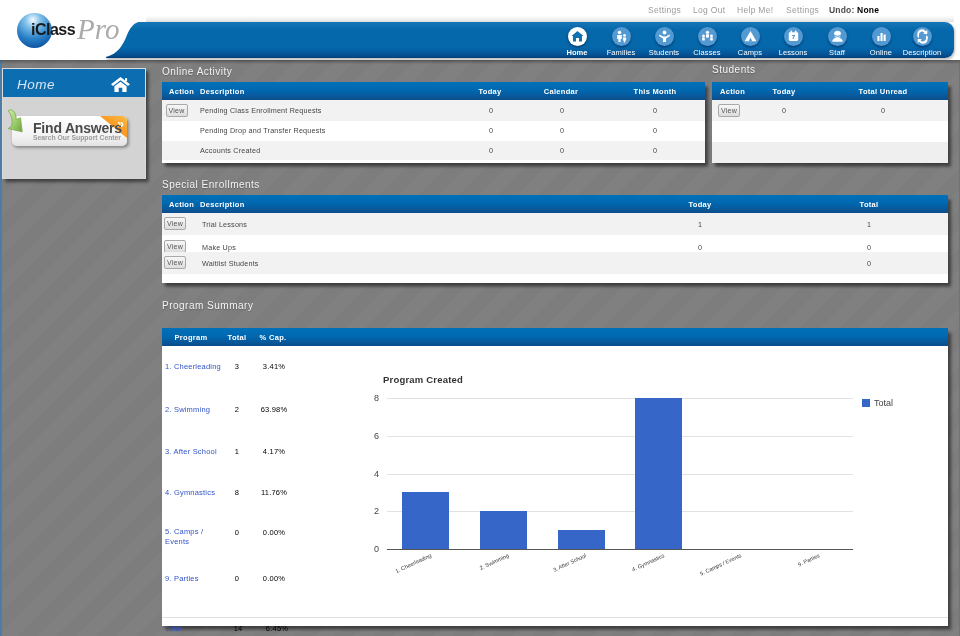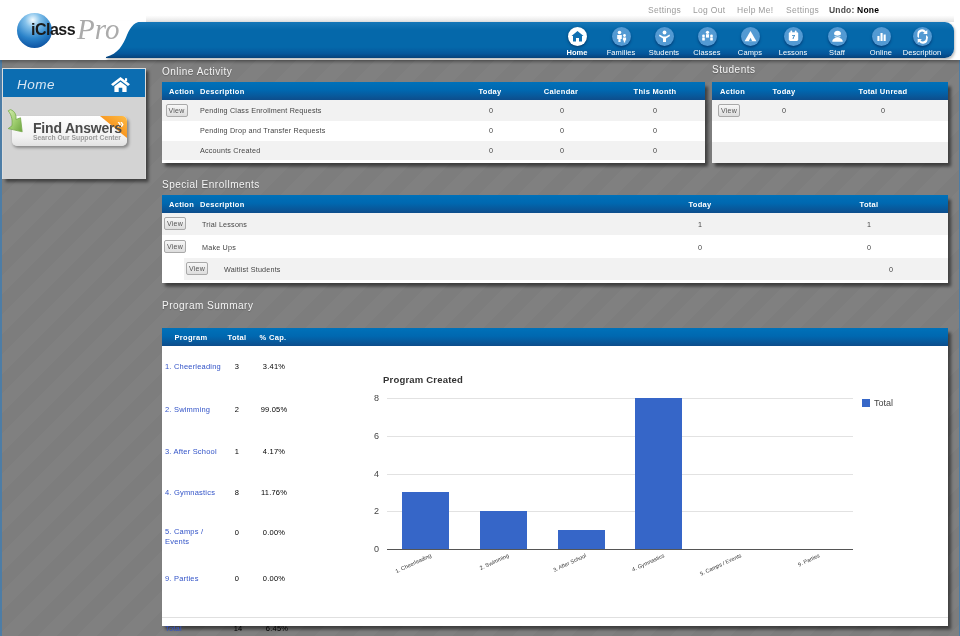--- a/index.html
+++ b/index.html
@@ -279,40 +279,40 @@
     <span class="cell" style="left:40px;top:7px;">Trial Lessons</span>
     <span class="cell num" style="left:538px;top:7px;">1</span>
     <span class="cell num" style="left:707px;top:7px;">1</span>
   </div>
   <div class="row" style="top:40px;height:23px;">
     <div class="vbtn" style="left:2px;top:5px;">View</div>
     <span class="cell" style="left:40px;top:8px;">Make Ups</span>
     <span class="cell num" style="left:538px;top:8px;">0</span>
     <span class="cell num" style="left:707px;top:8px;">0</span>
   </div>
-  <div class="row light" style="top:63px;height:22px;margin-left:22px;">
+  <div class="row light" style="top:57px;height:22px;">
     <div class="vbtn" style="left:2px;top:4px;">View</div>
     <span class="cell" style="left:40px;top:7px;">Waitlist Students</span>
     <span class="cell num" style="left:707px;top:7px;">0</span>
   </div>
 </div>
 
 <div class="abs ptitle" style="left:162px;top:300px;">Program Summary</div>
 <div class="abs panel" id="t-ps">
   <div class="thead">
     <span class="th num" style="left:29px;">Program</span>
     <span class="th num" style="left:75px;">Total</span>
     <span class="th num" style="left:111px;">% Cap.</span>
   </div>
   <div class="psrow link" style="left:3px;top:34px;">1. Cheerleading</div>
   <div class="psrow" style="left:75px;top:34px;transform:translateX(-50%);">3</div>
   <div class="psrow" style="left:112px;top:34px;transform:translateX(-50%);">3.41%</div>
   <div class="psrow link" style="left:3px;top:77px;">2. Swimming</div>
   <div class="psrow" style="left:75px;top:77px;transform:translateX(-50%);">2</div>
-  <div class="psrow" style="left:112px;top:77px;transform:translateX(-50%);">99.05%</div>
+  <div class="psrow" style="left:112px;top:77px;transform:translateX(-50%);">63.98%</div>
   <div class="psrow link" style="left:3px;top:119px;">3. After School</div>
   <div class="psrow" style="left:75px;top:119px;transform:translateX(-50%);">1</div>
   <div class="psrow" style="left:112px;top:119px;transform:translateX(-50%);">4.17%</div>
   <div class="psrow link" style="left:3px;top:160px;">4. Gymnastics</div>
   <div class="psrow" style="left:75px;top:160px;transform:translateX(-50%);">8</div>
   <div class="psrow" style="left:112px;top:160px;transform:translateX(-50%);">11.76%</div>
   <div class="psrow link" style="left:3px;top:199px;line-height:9.5px;">5. Camps /<br>Events</div>
   <div class="psrow" style="left:75px;top:200px;transform:translateX(-50%);">0</div>
   <div class="psrow" style="left:112px;top:200px;transform:translateX(-50%);">0.00%</div>
   <div class="psrow link" style="left:3px;top:246px;">9. Parties</div>

